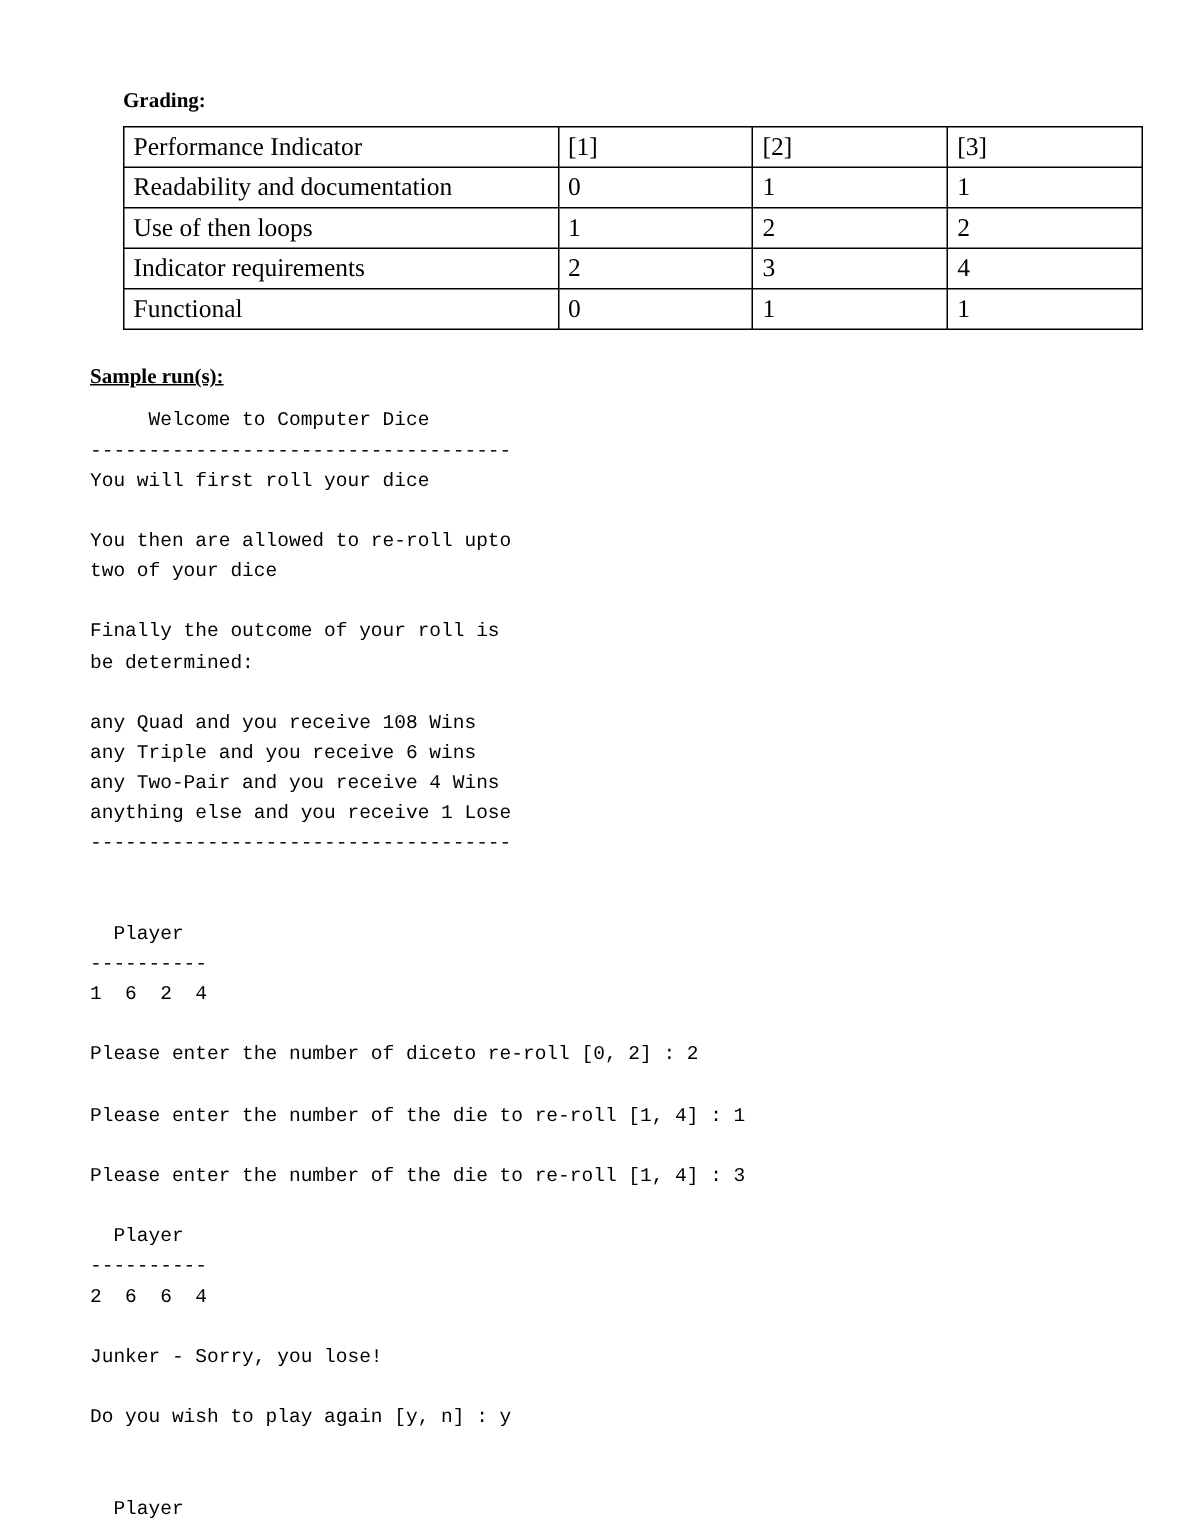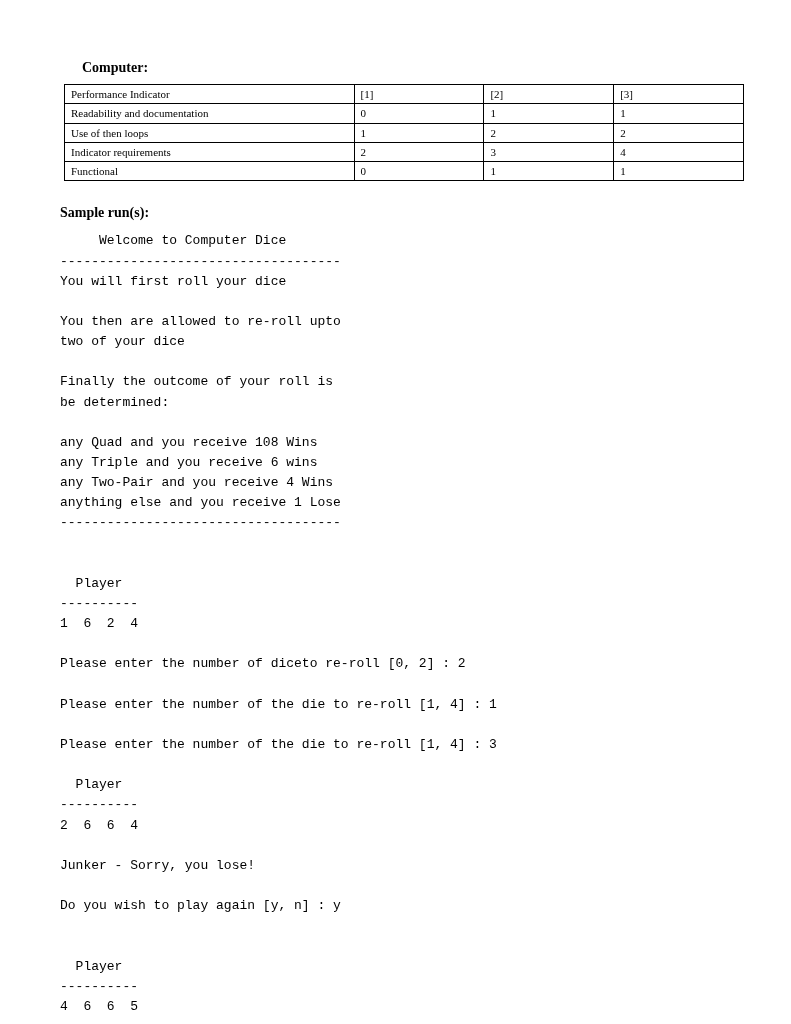--- a/index.html
+++ b/index.html
@@ -17,52 +17,53 @@
     }
     .heading {
       font-weight: bold;
       margin-left: 22px;
       margin-bottom: 8px;
       font-size: 14px;
     }
     .grading-table {
       border-collapse: collapse;
       width: 680px;
-      margin-left: 4px;
+      margin-left: 22px;
       margin-bottom: 24px;
-      font-size: 11px;
+      font-size: 17px;
     }
     .grading-table td {
       border: 1px solid #000;
       padding: 2px 6px;
       vertical-align: top;
       line-height: 1.3;
     }
     .col-indicator {
       width: 290px;
     }
     .col-score {
       width: 130px;
     }
     .sample-heading {
       font-weight: bold;
       margin-bottom: 10px;
       font-size: 14px;
+      text-decoration: underline;
     }
     .mono {
       font-family: 'Courier New', Courier, monospace;
       white-space: pre;
       font-size: 13px;
       line-height: 1.55;
     }
   </style>
 </head>
 <body>
 
-<div class="heading">Computer:</div>
+<div class="heading">Grading:</div>
 
 <table class="grading-table">
   <tbody>
       <tr>
     <td class="col-indicator">Performance Indicator</td>
     <td class="col-score">[1]</td>
     <td class="col-score">[2]</td>
     <td class="col-score">[3]</td>
   </tr>
   <tr>

